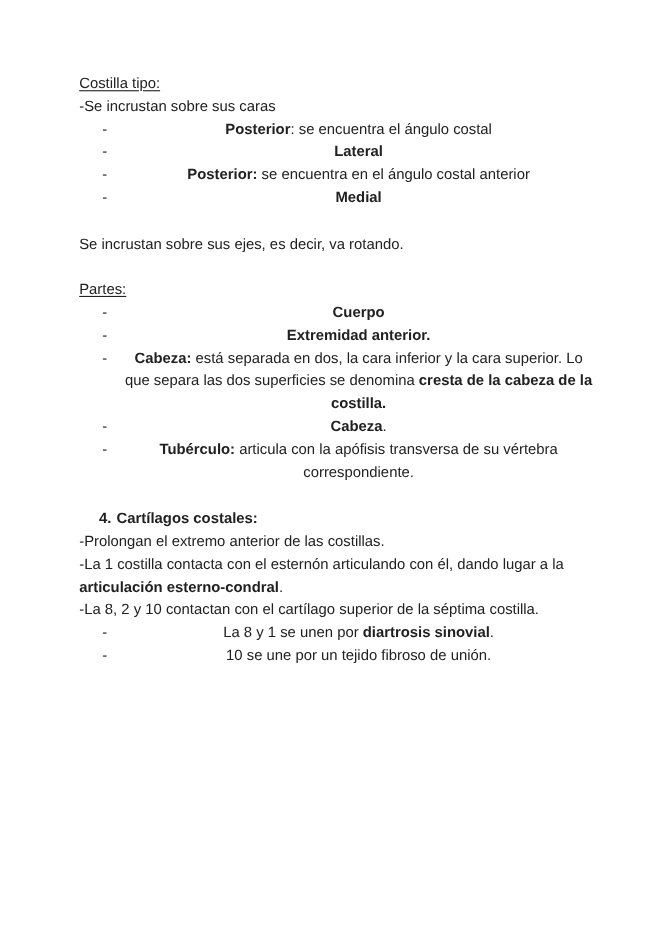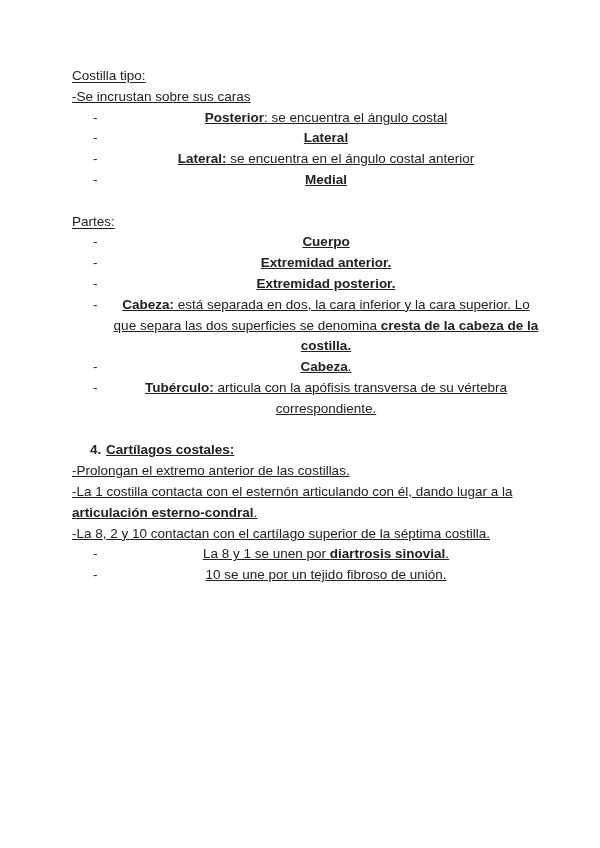--- a/index.html
+++ b/index.html
@@ -26,21 +26,20 @@
   }
   .content {
     position: absolute;
     left: 72px;
     top: 66px;
     width: 470px;
   }
   p, ul {
     margin: 0;
     padding: 0;
-    text-decoration: underline;
   }
   .heading {
     text-decoration: underline;
     text-underline-offset: 2px;
   }
   .b { font-weight: 700; }
   ul.dash-list {
     list-style: none;
     padding-left: 38px;
     text-align: center;
@@ -68,30 +67,30 @@
 <body>
 
 <div class="page">
   <div class="content">
 
     <p class="heading">Costilla tipo:</p>
     <p>-Se incrustan sobre sus caras</p>
     <ul class="dash-list">
       <li><span class="b">Posterior</span><span>: se encuentra el ángulo costal</span></li>
       <li><span class="b">Lateral</span><span></span></li>
-      <li><span class="b">Lateral:</span><span> se encuentra en el ángulo costal anterior</span></li>
+      <li><span class="b">Posterior:</span><span> se encuentra en el ángulo costal anterior</span></li>
       <li><span class="b">Medial</span><span></span></li>
     </ul>
 
+    <p class="gap-before">Se incrustan sobre sus ejes, es decir, va rotando.</p>
 
     <p class="heading gap-before">Partes:</p>
     <ul class="dash-list">
       <li><span class="b">Cuerpo</span><span></span></li>
       <li><span class="b">Extremidad anterior.</span><span></span></li>
-      <li><span class="b">Extremidad posterior.</span><span></span></li>
       <li><span class="b">Cabeza:</span><span> está separada en dos, la cara inferior y la cara superior. Lo  que separa las dos superficies se denomina </span><span class="b">cresta de la cabeza de la costilla.</span></li>
       <li><span class="b">Cabeza</span><span>.</span></li>
       <li><span class="b">Tubérculo:</span><span> articula con la apófisis  transversa de su vértebra correspondiente.</span></li>
     </ul>
 
     <p class="numbered-heading gap-before"><span class="num">4.</span><span>Cartílagos costales:</span></p>
 
     <p>-Prolongan el extremo anterior de las costillas.</p>
 
 

